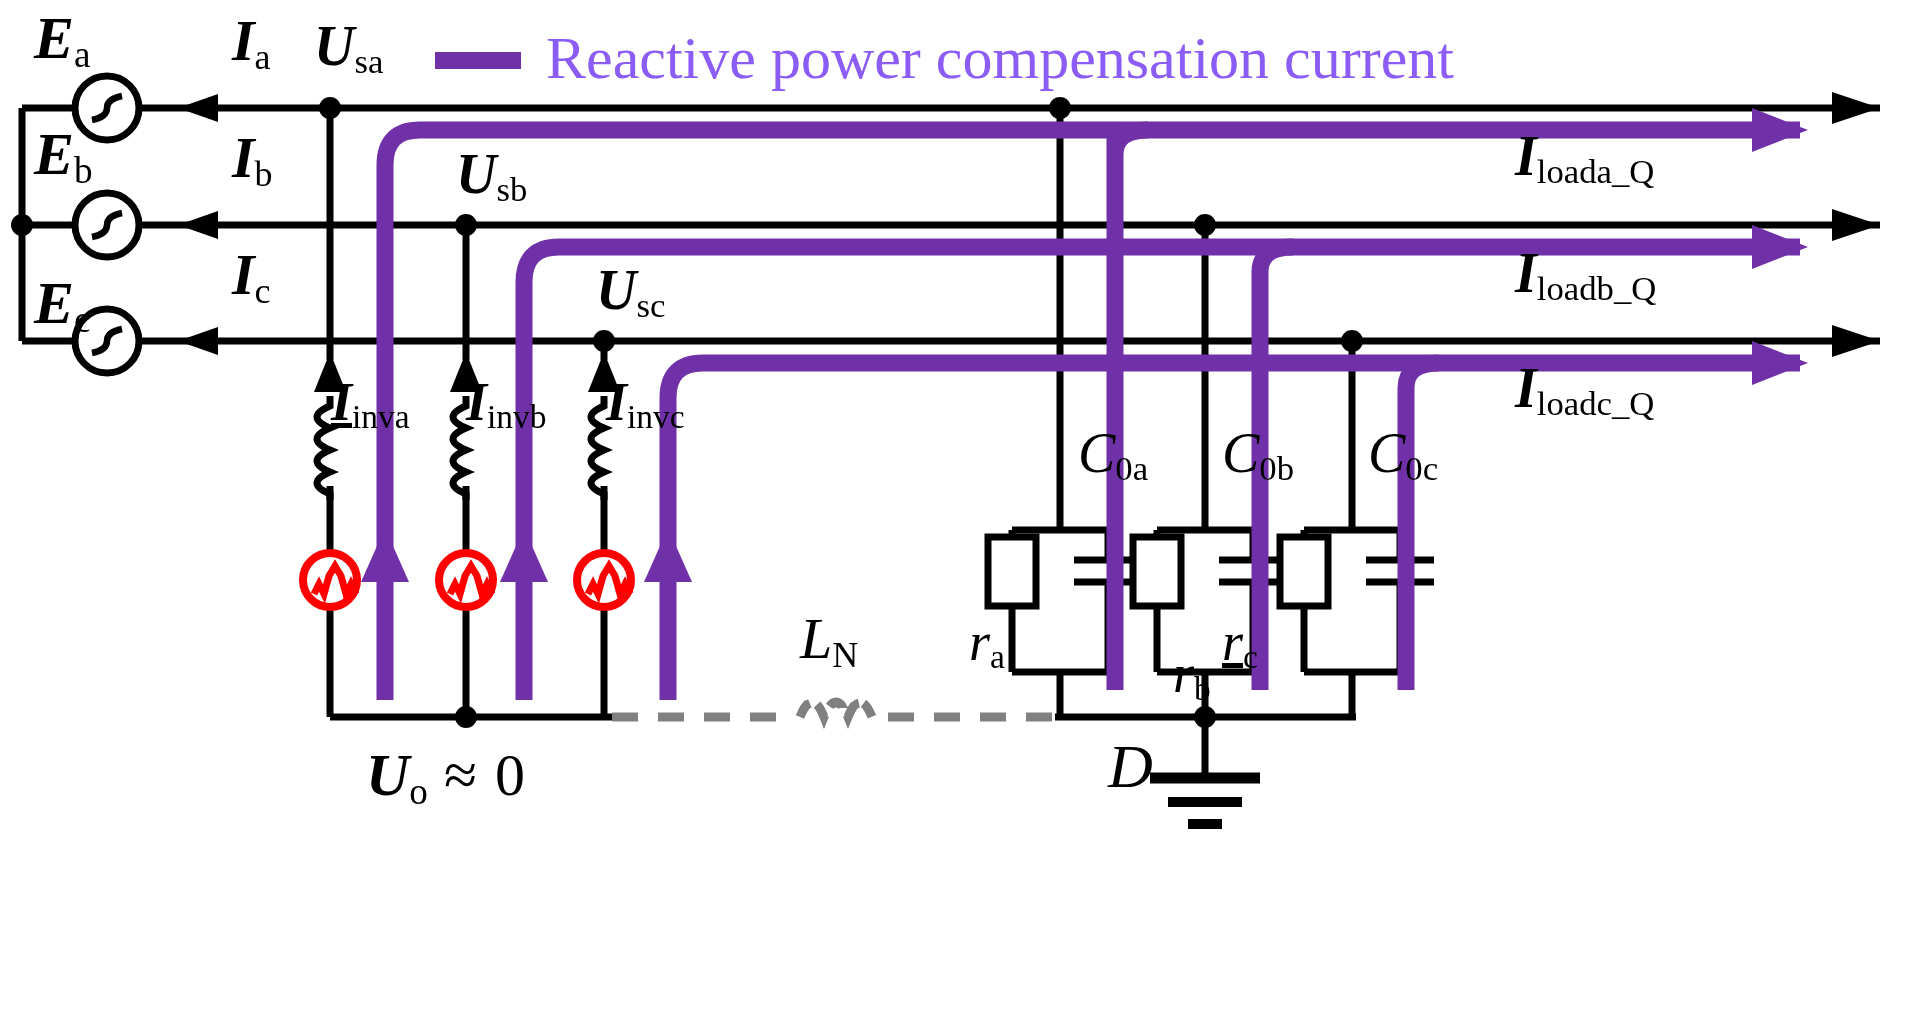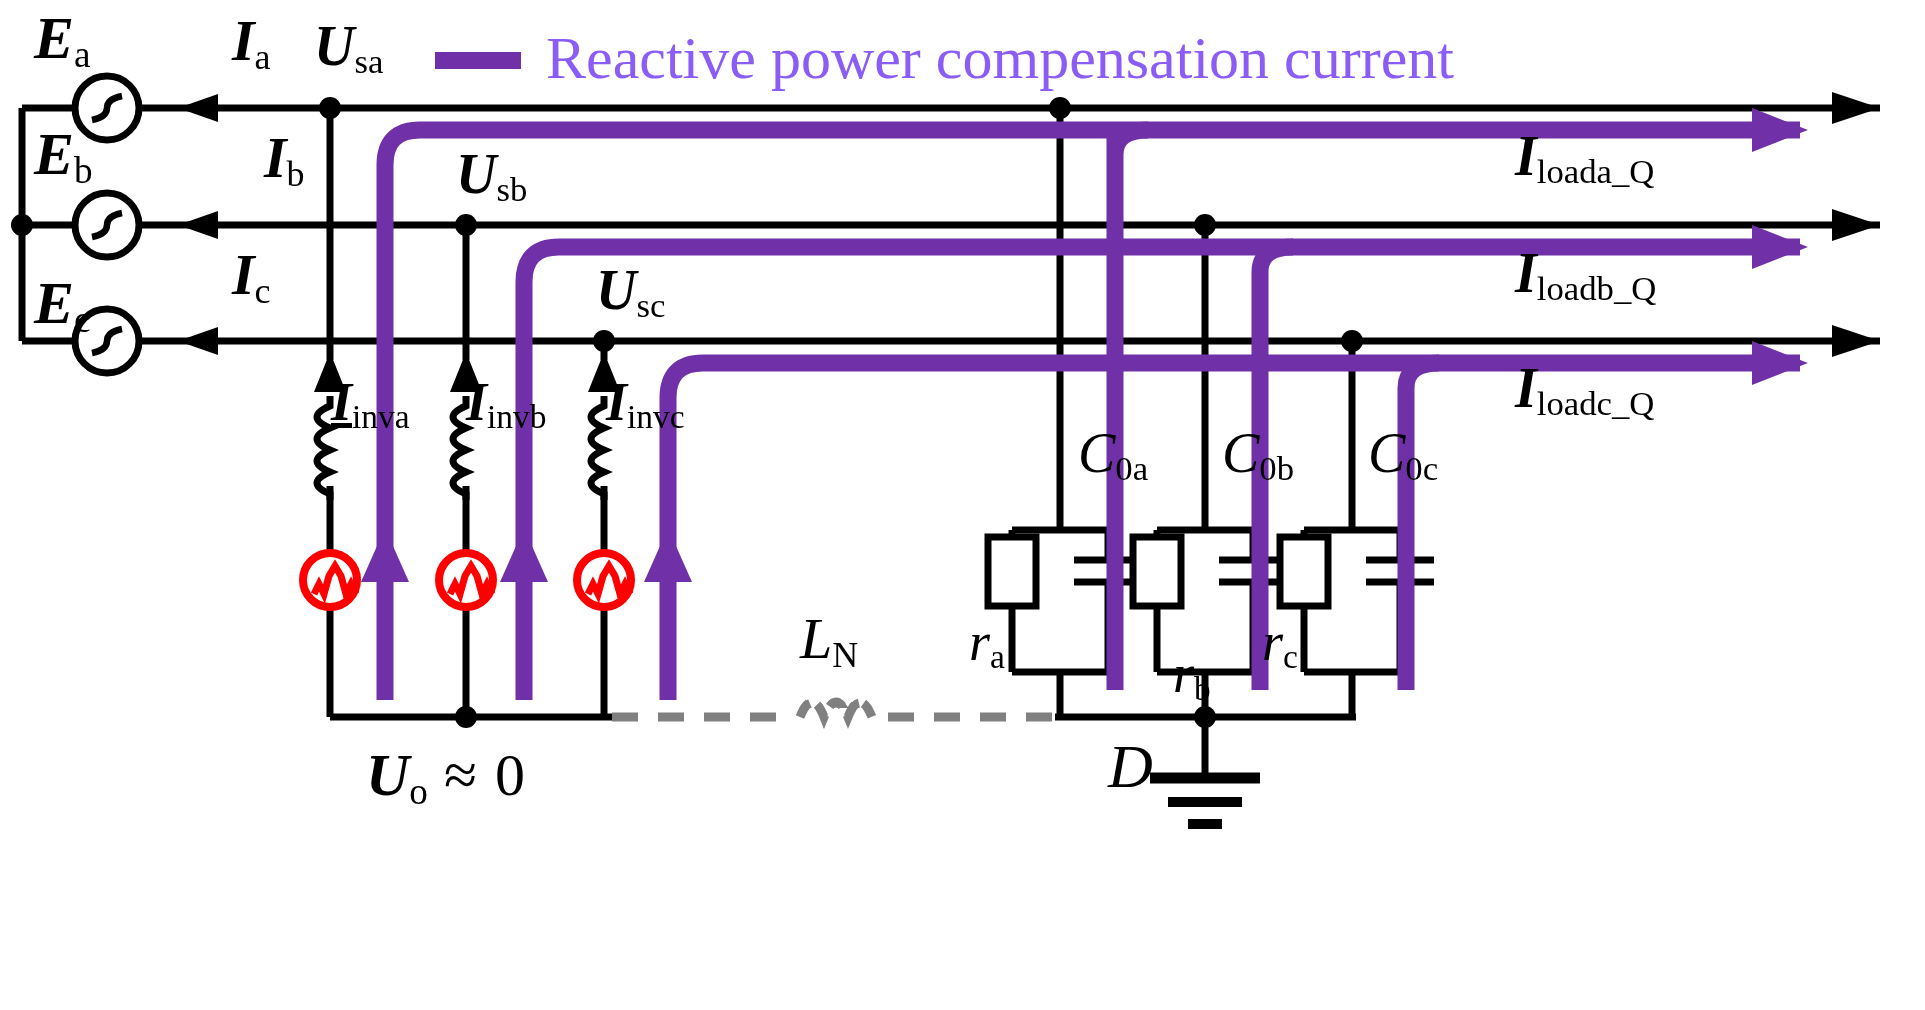--- a/index.html
+++ b/index.html
@@ -207,21 +207,21 @@
 <div class="lbl it" style="left:34px;top:124px;font-size:60px;">
   <span>E</span><span class="sub">b</span>
 </div>
 <div class="lbl it" style="left:34px;top:241px;font-size:60px;margin-top:32px;">
   <span>E</span><span class="sub">c</span>
 </div>
 
 <div class="lbl it" style="left:232px;top:12px;font-size:58px;">
   <span>I</span><span class="sub">a</span>
 </div>
-<div class="lbl it" style="left:232px;top:129px;font-size:58px;margin-left:32px;">
+<div class="lbl it" style="left:232px;top:129px;font-size:58px;">
   <span>I</span><span class="sub">b</span>
 </div>
 <div class="lbl it" style="left:232px;top:246px;font-size:58px;">
   <span>I</span><span class="sub">c</span>
 </div>
 
 <div class="lbl it" style="left:314px;top:18px;font-size:56px;">
   <span>U</span><span class="sub">sa</span>
 </div>
 <div class="lbl it" style="left:456px;top:146px;font-size:56px;">
@@ -260,21 +260,21 @@
 <div class="lbl itn" style="left:1368px;top:425px;font-size:56px;">
   <span>C</span><span class="sub">0c</span>
 </div>
 
 <div class="lbl itn" style="left:969px;top:615px;font-size:54px;">
   <span>r</span><span class="sub">a</span>
 </div>
 <div class="lbl itn" style="left:1173px;top:615px;font-size:54px;margin-top:32px;">
   <span>r</span><span class="sub">b</span>
 </div>
-<div class="lbl itn" style="left:1262px;top:615px;font-size:54px;">
+<div class="lbl itn" style="left:1222px;top:615px;font-size:54px;text-decoration:underline;">
   <span>r</span><span class="sub">c</span>
 </div>
 
 <div class="lbl itn" style="left:800px;top:610px;font-size:58px;">
   <span>L</span><span class="sub">N</span>
 </div>
 
 <div class="lbl itn" style="left:1108px;top:735px;font-size:62px;">
   <span>D</span>
 </div>

